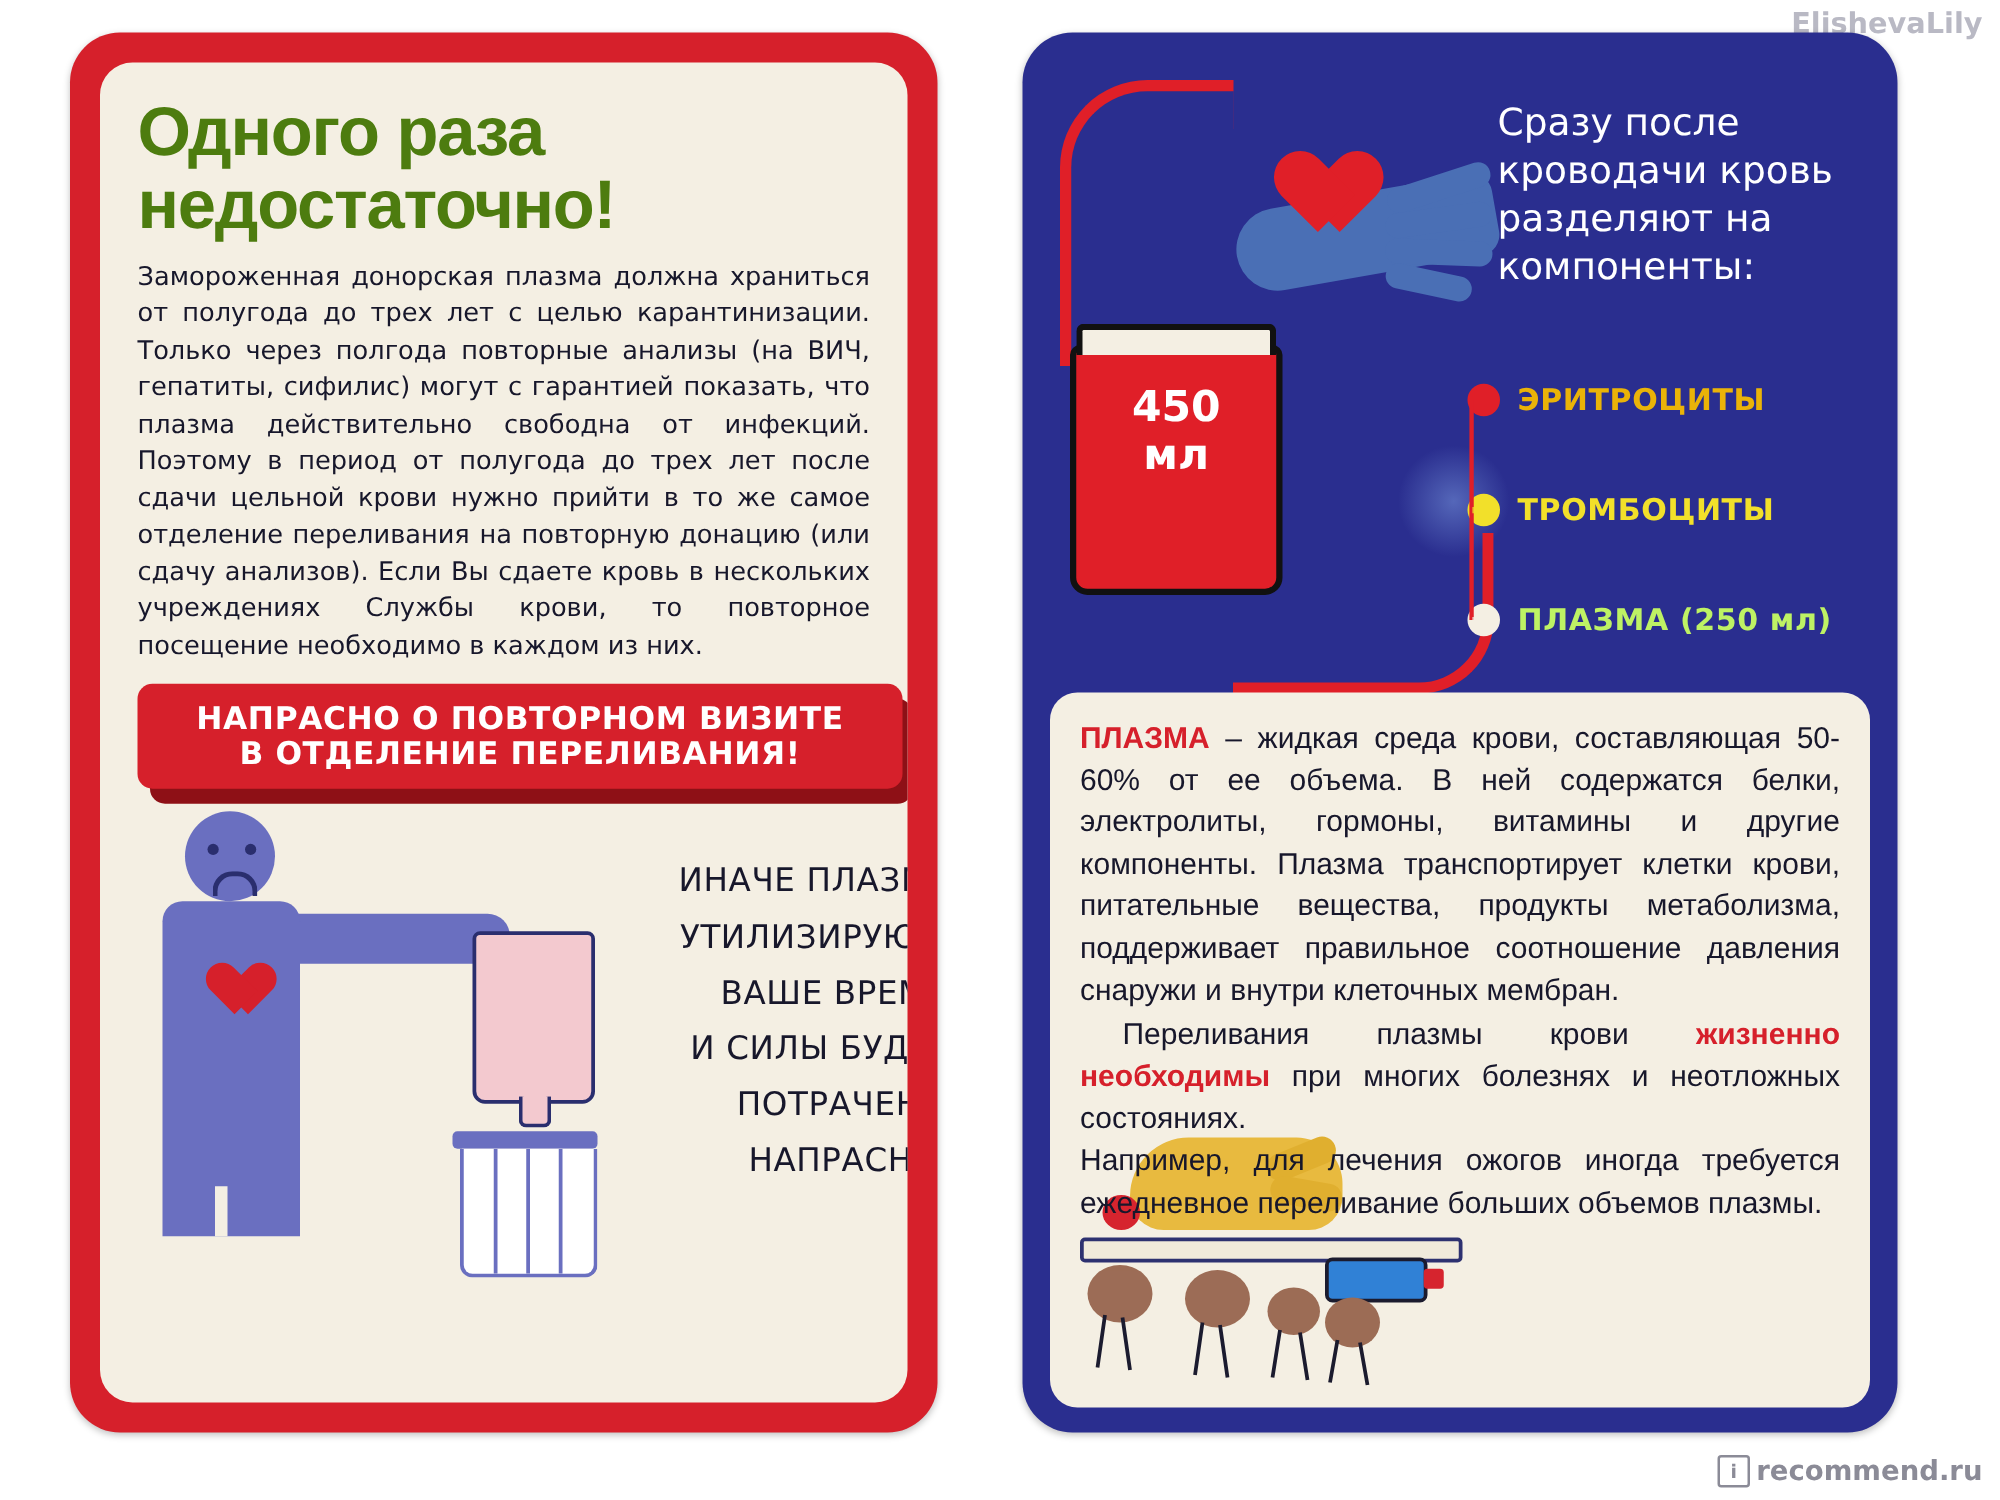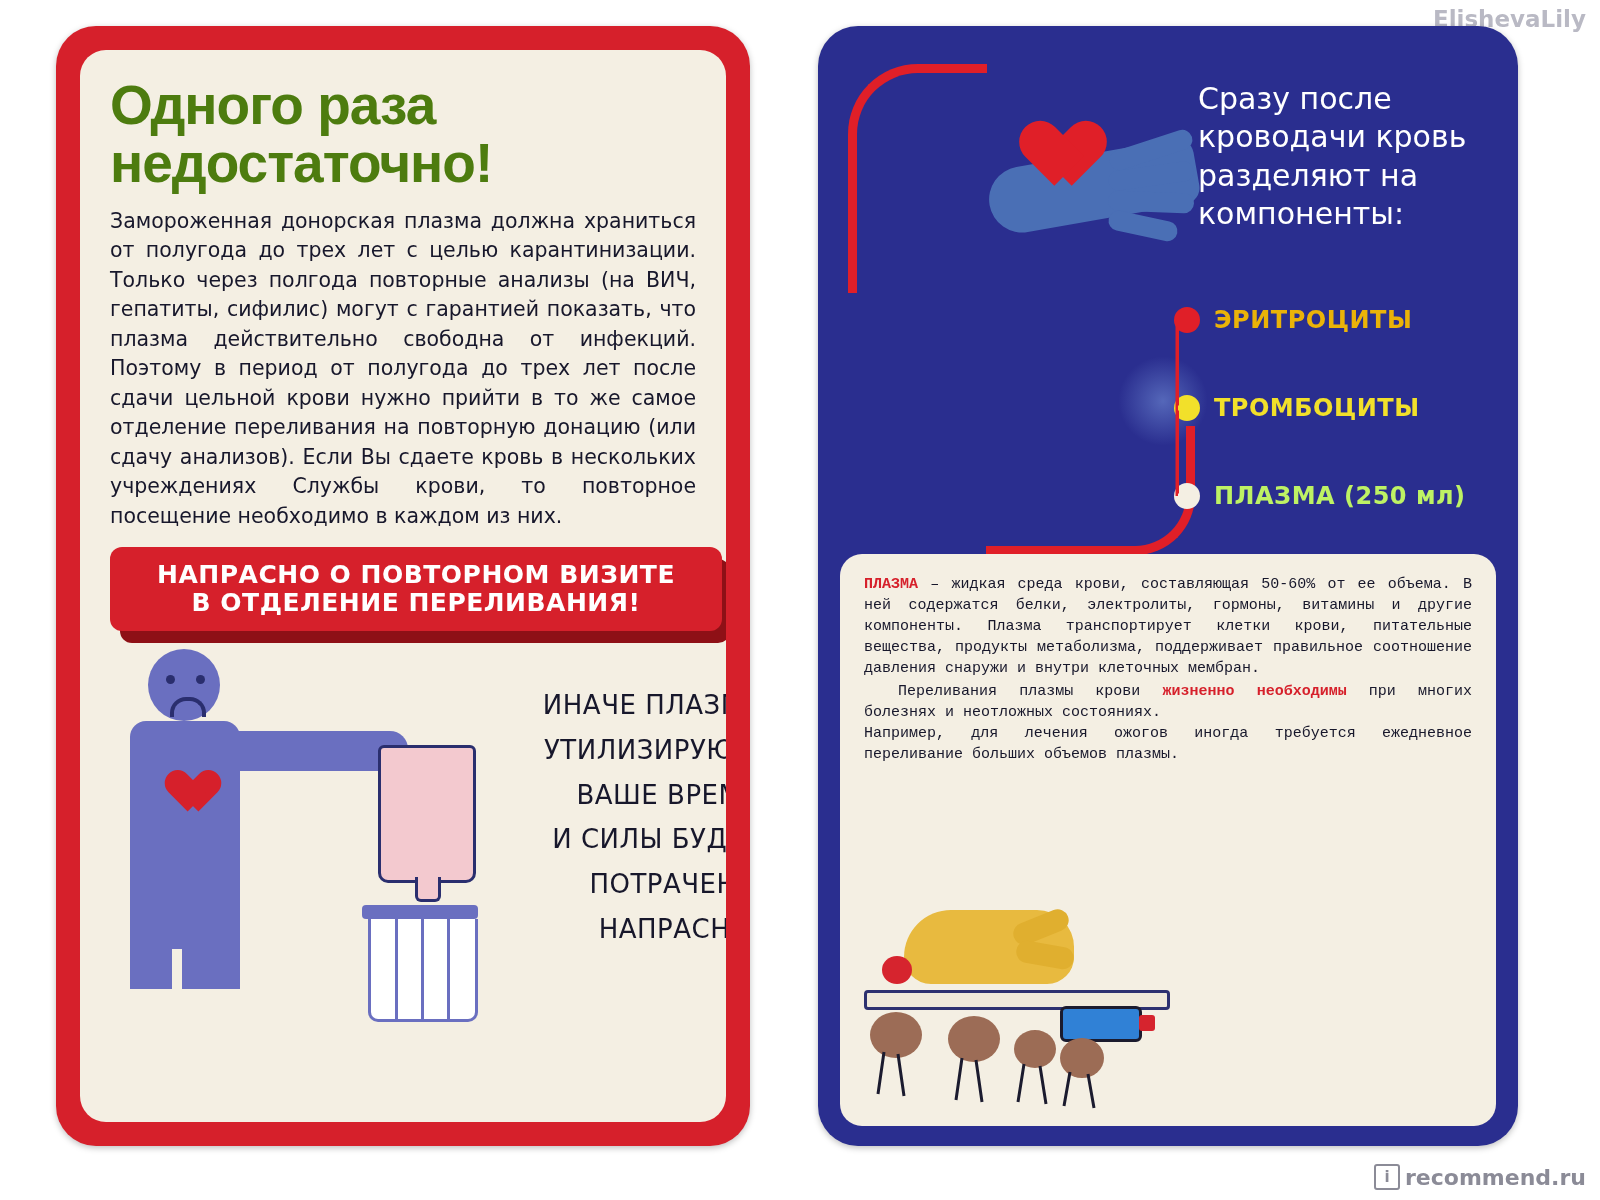--- a/index.html
+++ b/index.html
@@ -480,23 +480,23 @@
     top: 528px;
     width: 656px;
     height: 572px;
     background: #f4efe3;
     border-radius: 22px;
     padding: 20px 24px;
     box-sizing: border-box;
     overflow: hidden;
   }
   .panel-text {
-    font-family: Liberation Mono, monospace;
+    font-family: Liberation Sans, sans-serif;
     color: #17172b;
-    font-size: 15px;
+    font-size: 24px;
     line-height: 1.40;
     text-align: justify;
     position: relative;
     z-index: 3;
   }
   .panel-text .kw-red {
     color: #d6202b;
     font-weight: bold;
   }
   .panel-text p { margin: 0; }
@@ -660,20 +660,27 @@
         <div class="palm"></div>
         <div class="finger f1"></div>
         <div class="finger f2"></div>
         <div class="finger f3"></div>
         <div class="finger f4"></div>
       </div>
       <div class="hand-heart"></div>
 
       <div class="tube-top"></div>
 
+      <div class="blood-bag">
+        <div class="neck"></div>
+        <div class="bag-label">
+          <div>450</div>
+          <div>мл</div>
+        </div>
+      </div>
 
       <div class="tube-bottom"></div>
 
       <div class="r-heading">Сразу после кроводачи кровь разделяют на компоненты:</div>
 
       <div class="comp-list">
         <div class="comp-row" style="top:0px">
           <span class="dot" style="background:#e01f28"></span>
           <span class="lbl" style="color:#eab308">ЭРИТРОЦИТЫ</span>
         </div>

